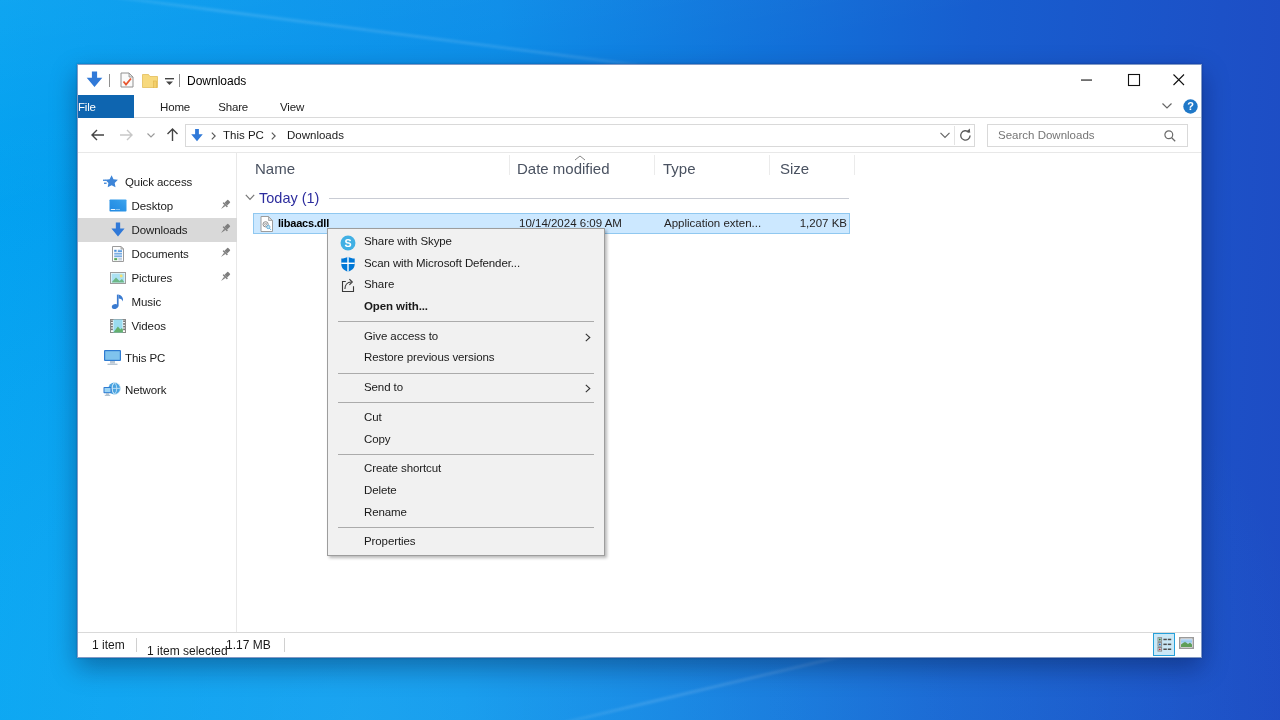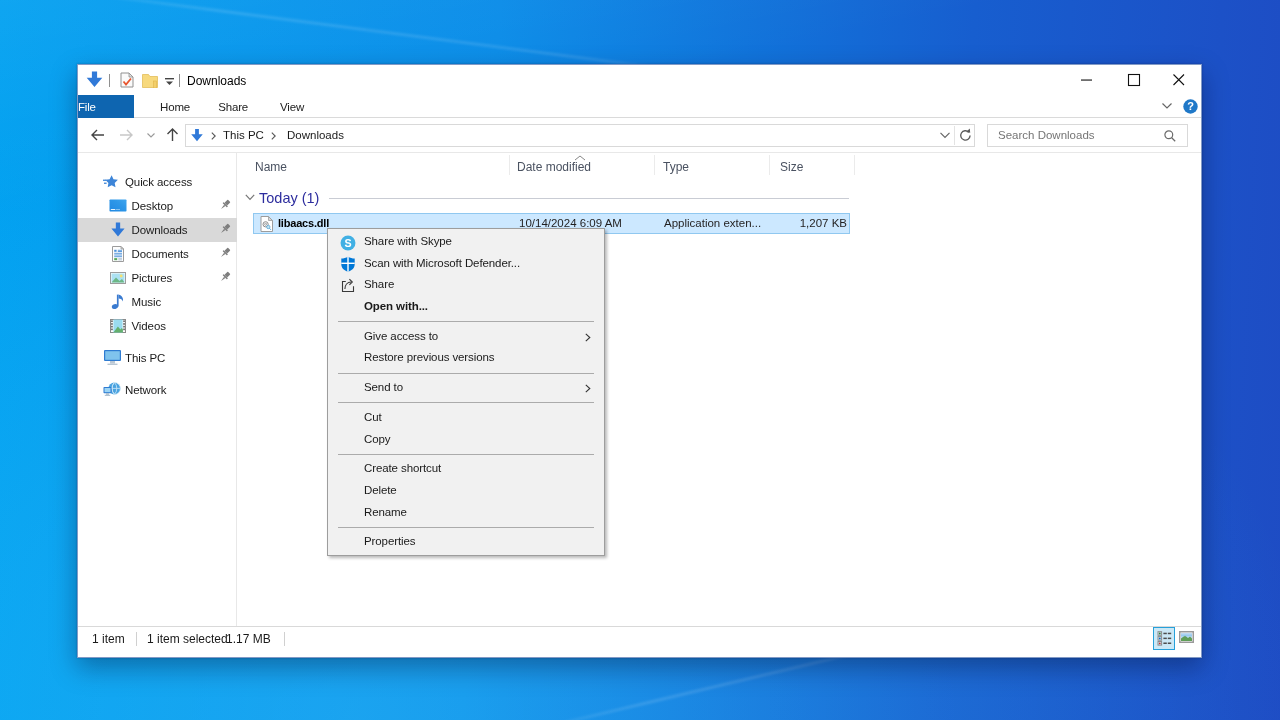--- a/index.html
+++ b/index.html
@@ -30,24 +30,24 @@
   .navarrow { position:absolute; }
   #addrbox { position:absolute; left:107px; top:6px; width:790px; height:23px; background:#fff; border:1px solid #d9d9d9; }
   #searchbox { position:absolute; left:909px; top:6px; width:201px; height:23px; background:#fff; border:1px solid #d9d9d9; }
   .crumb { position:absolute; top:4px; font-size:11.5px; color:#1a1a1a; }
   
   #main { position:absolute; left:0; top:88px; width:100%; height:479px; background:#fff; }
   #navpane { position:absolute; left:0; top:0; width:159px; height:100%; border-right:1px solid #e8e8e8; }
   .nav-item { position:absolute; left:0; width:159px; height:24px; font-size:11.5px; letter-spacing:-0.1px; color:#1a1a1a; }
   .nav-item .lbl { position:absolute; top:6px; }
   #files { position:absolute; left:159px; top:0; right:0; height:100%; }
-  .hcol { position:absolute; top:7px; font-size:12px; color:#4a5261; }
+  .hcol { position:absolute; top:7px; font-size:15px; color:#4a5261; }
   .hsep { position:absolute; top:2px; width:1px; height:20px; background:#ebebeb; }
   
-  #statusbar { position:absolute; left:0; bottom:0; width:100%; height:31px; background:#fff; border-top:1px solid #d9d9d9; font-size:12px; color:#1a1a1a; }
+  #statusbar { position:absolute; left:0; bottom:0; width:100%; height:25px; background:#fff; border-top:1px solid #d9d9d9; font-size:12px; color:#1a1a1a; }
   
   #menu {
     position:absolute; left:327px; top:228px; width:278px;
     background:#f1f1f1; border:1px solid #9d9d9d;
     box-shadow:2px 2px 3px rgba(0,0,0,.28);
     padding:2px 0; font-size:11.5px; letter-spacing:-0.1px; color:#1a1a1a;
   }
   .mi { position:relative; height:21.7px; line-height:21.7px; padding-left:36px; }
   .mi.bold { font-weight:bold; }
   .msep { height:1px; background:#ababab; margin:3.5px 10px; }
@@ -320,21 +320,21 @@
           <div style="position:absolute;left:265px;top:3px;font-size:11.5px;color:#211f1f;">10/14/2024 6:09 AM</div>
           <div style="position:absolute;left:410px;top:3px;font-size:11.5px;color:#211f1f;">Application exten...</div>
           <div style="position:absolute;left:500px;top:3px;width:93px;text-align:right;font-size:11.5px;color:#211f1f;">1,207 KB</div>
         </div>
       </div>
     </div>
 
     <div id="statusbar">
       <div style="position:absolute;left:14px;top:5px">1 item</div>
       <div style="position:absolute;left:57.5px;top:5px;width:1px;height:14px;background:#d0d0d0"></div>
-      <div style="position:absolute;left:69px;top:5px">1 item selected</div>
+      <div style="position:absolute;left:69px;top:11px">1 item selected</div>
       <div style="position:absolute;left:148px;top:5px">1.17 MB</div>
       <div style="position:absolute;left:206px;top:5px;width:1px;height:14px;background:#d0d0d0"></div>
       <div style="position:absolute;left:1075px;top:0px;width:22px;height:23px;background:#cbe8f6;border:1px solid #26a0da">
         <svg style="position:absolute;left:3px;top:3px" width="15" height="15" viewBox="0 0 15 15">
           <g fill="none" stroke="#8a8a8a" stroke-width="1">
             <rect x="1" y="0.7" width="3.6" height="3.6"></rect>
             <rect x="1" y="5.6" width="3.6" height="3.6"></rect>
             <rect x="1" y="10.5" width="3.6" height="3.6"></rect>
           </g>
           <circle cx="2.8" cy="2.5" r="0.9" fill="#2e7d32"></circle>

